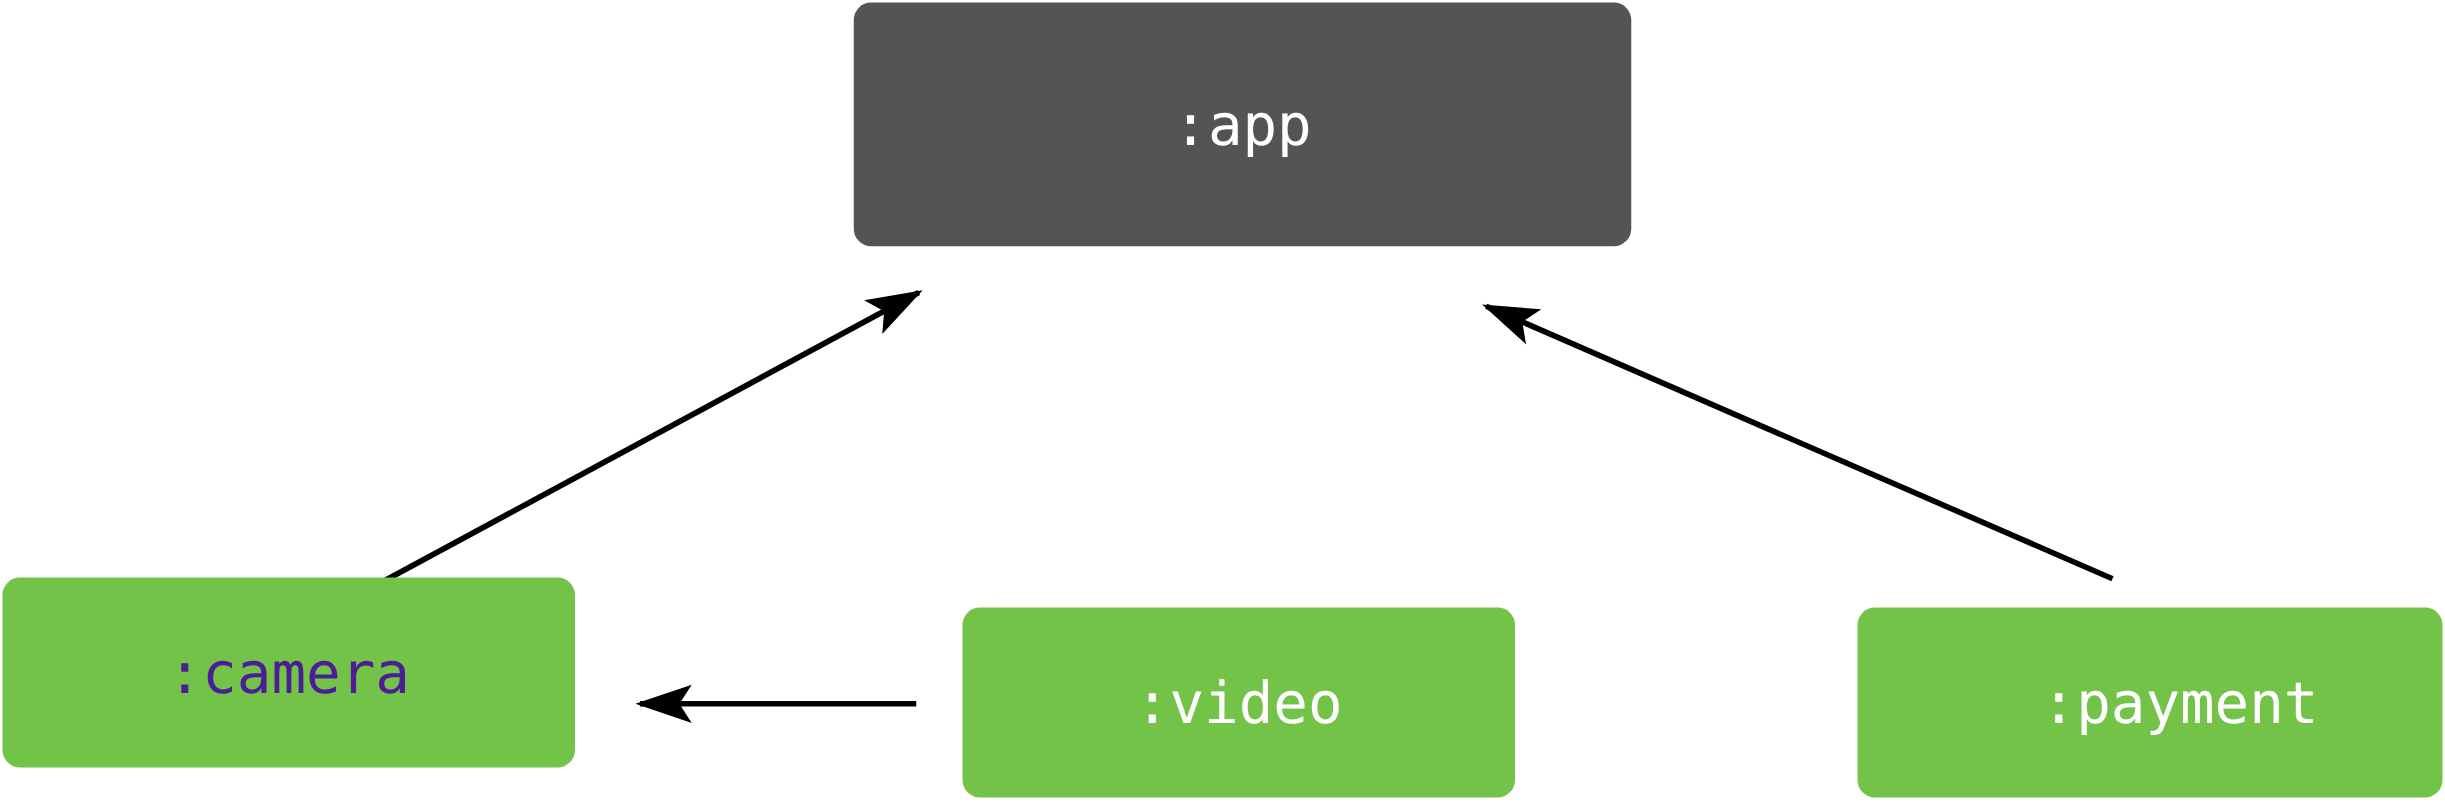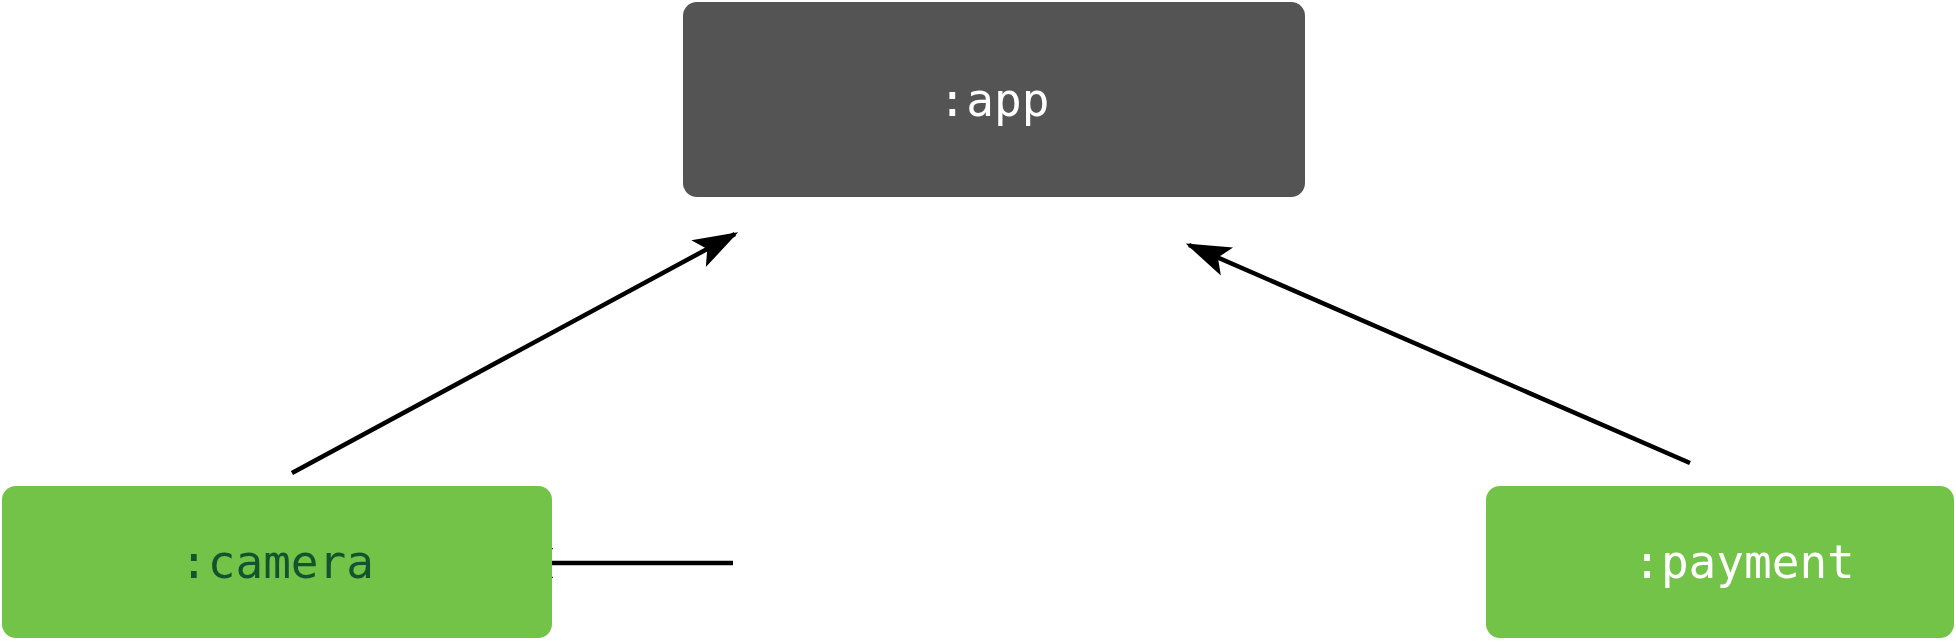--- a/index.html
+++ b/index.html
@@ -67,22 +67,25 @@
 
     <g>
       <line x1="1690" y1="463" x2="1189" y2="245" stroke="#000000" stroke-width="4.5" marker-end="url(#arrowhead)"></line>
     </g>
   </svg>
 
   <div class="node" id="node-app" style="left: 683px; top: 2px; width: 622px; height: 195px; background: rgb(84, 84, 84); color: rgb(255, 255, 255);">
     <span class="node-label">:app</span>
   </div>
 
-  <div class="node" id="node-camera" style="left: 2px; top: 486px; width: 550px; height: 152px; background: rgb(114, 195, 72); color: #14532d;">
+  <div class="node" id="node-camera" style="left: 2px; top: 462px; width: 458px; height: 152px; background: rgb(114, 195, 72); color: #4c1d95;">
     <span class="node-label">:camera</span>
   </div>
 
+  <div class="node" id="node-video" style="left: 770px; top: 486px; width: 442px; height: 152px; background: rgb(114, 195, 72); color: rgb(255, 255, 255);">
+    <span class="node-label">:video</span>
+  </div>
 
   <div class="node" id="node-payment" style="left: 1486px; top: 486px; width: 468px; height: 152px; background: rgb(114, 195, 72); color: rgb(255, 255, 255); padding-left: 48px;">
     <span class="node-label">:payment</span>
   </div>
 
 </div>
 
 </body></html>

